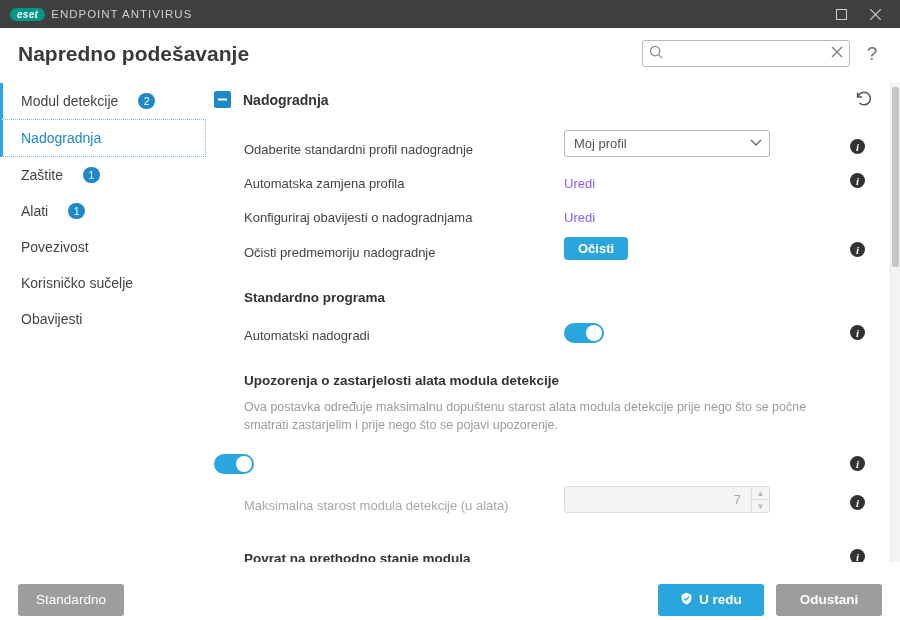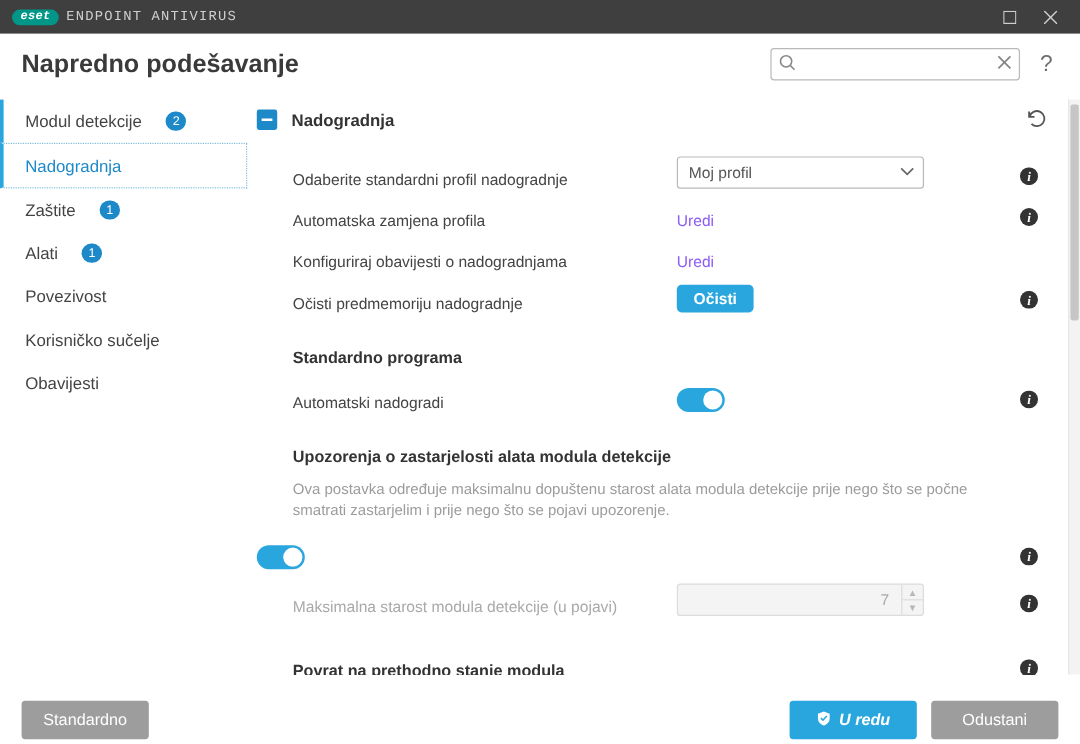--- a/index.html
+++ b/index.html
@@ -21,21 +21,20 @@
     height: 28px;
     display: flex;
     align-items: center;
     padding: 0 8px 0 10px;
     font-size: 12px;
   }
   .titlebar .brand {
     display: flex;
     align-items: center;
     gap: 6px;
-    font-family: Liberation Mono, monospace;
   }
   .titlebar .brand-logo {
     background: #009688;
     color: #fff;
     font-weight: bold;
     font-size: 10px;
     border-radius: 9px;
     padding: 1px 7px;
     font-style: italic;
     letter-spacing: 0.3px;
@@ -350,22 +349,22 @@
     border-radius: 3px;
     font-size: 13.5px;
     cursor: pointer;
     display: inline-flex;
     align-items: center;
     justify-content: center;
     gap: 6px;
     margin-top: 16px;
   }
   .btn-default { background: #9d9d9d; color: #fff; }
-  .btn-primary { background: #2aa6de; color: #fff; font-weight: 600; font-style: italic; }
-  .btn-cancel  { background: #9d9d9d; color: #fff; }
+  .btn-primary { background: #2aa6de; color: #fff; font-weight: 600; }
+  .btn-cancel  { background: #9d9d9d; color: #fff; font-weight: bold; }
   .footer .spacer { flex: 1; }
 
 </style>
 </head>
 <body>
 
 <div class="titlebar">
   <div class="brand">
     <span class="brand-logo">eset</span>
     <span class="brand-product">ENDPOINT ANTIVIRUS</span>
@@ -532,21 +531,21 @@
         <div class="gap"></div>
         <div class="info-icn">
           <svg width="15" height="15">
               <circle cx="7.5" cy="7.5" r="7.5"></circle>
               <text x="7.5" y="11.5" text-anchor="middle" font-size="11">i</text>
             </svg>
         </div>
       </div>
 
       <div class="row">
-        <div class="label disabled">Maksimalna starost modula detekcije (u pojavi)</div>
+        <div class="label disabled">Maksimalna starost modula detekcije (u alata)</div>
         <div class="control">
           <div class="spinner">
             <div class="num">7</div>
             <div class="arrows">
               <div>▲</div>
               <div>▼</div>
             </div>
           </div>
         </div>
         <div class="gap"></div>

